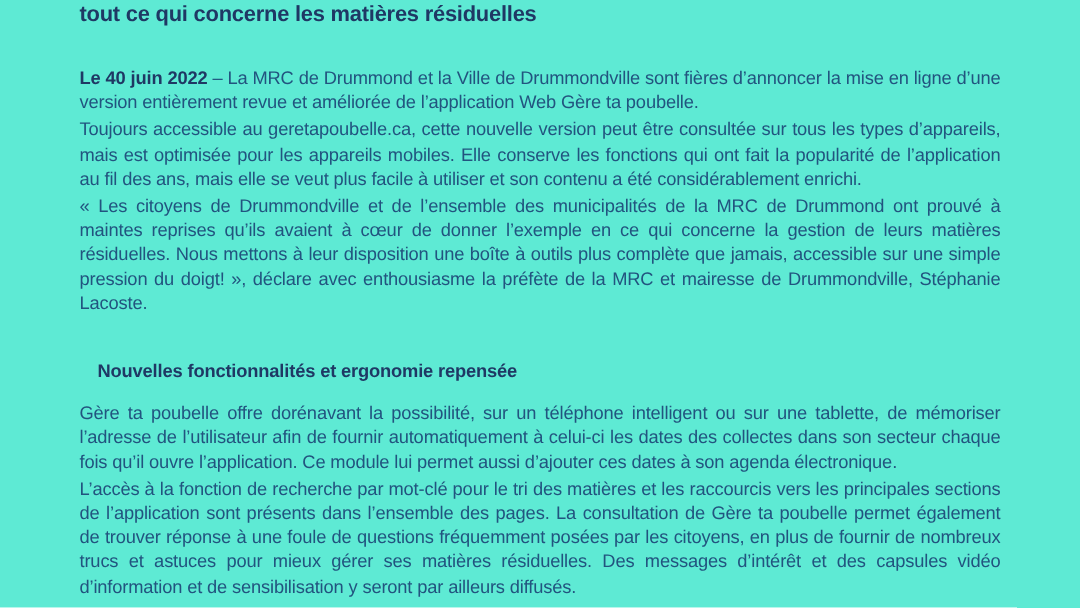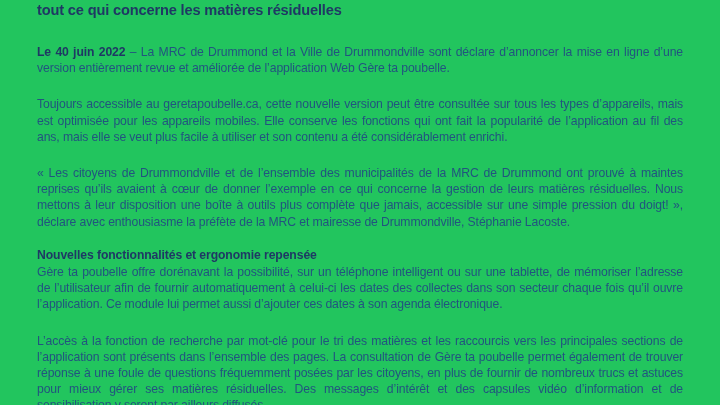--- a/index.html
+++ b/index.html
@@ -12,23 +12,23 @@
     height: 405px;
     overflow: hidden;
     font-family: "Liberation Sans", sans-serif;
     -webkit-font-smoothing: antialiased;
   }
 
   #page {
     position: relative;
     width: 720px;
     height: 405px;
-    background: #22c55e;
+    background: #5eead4;
     box-sizing: border-box;
-    padding: 0 37px;
+    padding: 0 53px;
     overflow: hidden;
   }
 
   
   .title-block {
     color: #1F3864;
     font-weight: bold;
     font-size: 14.6px;
     line-height: 20px;
     letter-spacing: -0.15px;
@@ -42,59 +42,59 @@
   
   .para {
     color: #22547F;
     font-size: 12.2px;
     line-height: 16.2px;
     text-align: justify;
     letter-spacing: -0.1px;
     margin: 0;
   }
   .para + .para {
-    margin-top: 20px;
+    margin-top: 2px;
   }
   .para.tight {
     margin-top: 1px;
   }
 
   .lead-in {
     font-weight: bold;
     color: #1F3864;
   }
   .app-name {
   }
 
   .subhead {
     color: #1F3864;
     font-weight: bold;
     font-size: 12.2px;
     line-height: 16.2px;
     letter-spacing: -0.1px;
-    margin: 0;
+    margin: 12px;
     text-align: left;
   }
   .spacer-xl { height: 17px; }
 
   .first-gap { height: 24px; }
 </style>
 </head>
 <body>
 
 <div id="page">
 
   <h1 class="title-block">
 
     <span class="title-line-2">tout ce qui concerne les matières résiduelles</span>
   </h1>
 
   <div class="first-gap"></div>
 
-  <p class="para"><span class="lead-in">Le 40 juin 2022</span><span> – La MRC de Drummond et la Ville de Drummondville sont déclare d’annoncer la mise en ligne d’une version entièrement revue et améliorée de l’application Web </span><span class="app-name">Gère ta poubelle</span><span>.</span></p>
+  <p class="para"><span class="lead-in">Le 40 juin 2022</span><span> – La MRC de Drummond et la Ville de Drummondville sont fières d’annoncer la mise en ligne d’une version entièrement revue et améliorée de l’application Web </span><span class="app-name">Gère ta poubelle</span><span>.</span></p>
 
   <p class="para">Toujours accessible au geretapoubelle.ca, cette nouvelle version peut être consultée sur tous les types d’appareils, mais est optimisée pour les appareils mobiles. Elle conserve les fonctions qui ont fait la popularité de l’application au fil des ans, mais elle se veut plus facile à utiliser et son contenu a été considérablement enrichi.</p>
 
   <p class="para">« Les citoyens de Drummondville et de l’ensemble des municipalités de la MRC de Drummond ont prouvé à maintes reprises qu’ils avaient à cœur de donner l’exemple en ce qui concerne la gestion de leurs matières résiduelles. Nous mettons à leur disposition une boîte à outils plus complète que jamais, accessible sur une simple pression du doigt! », déclare avec enthousiasme la préfète de la MRC et mairesse de Drummondville, Stéphanie Lacoste.</p>
 
   <div class="spacer-xl"></div>
 
   <p class="subhead">Nouvelles fonctionnalités et ergonomie repensée</p>
 
   <p class="para tight"><span class="app-name">Gère ta poubelle</span><span> offre dorénavant la possibilité, sur un téléphone intelligent ou sur une tablette, de mémoriser l’adresse de l’utilisateur afin de fournir automatiquement à celui-ci les dates des collectes dans son secteur chaque fois qu’il ouvre l’application. Ce module lui permet aussi d’ajouter ces dates à son agenda électronique.</span></p>

